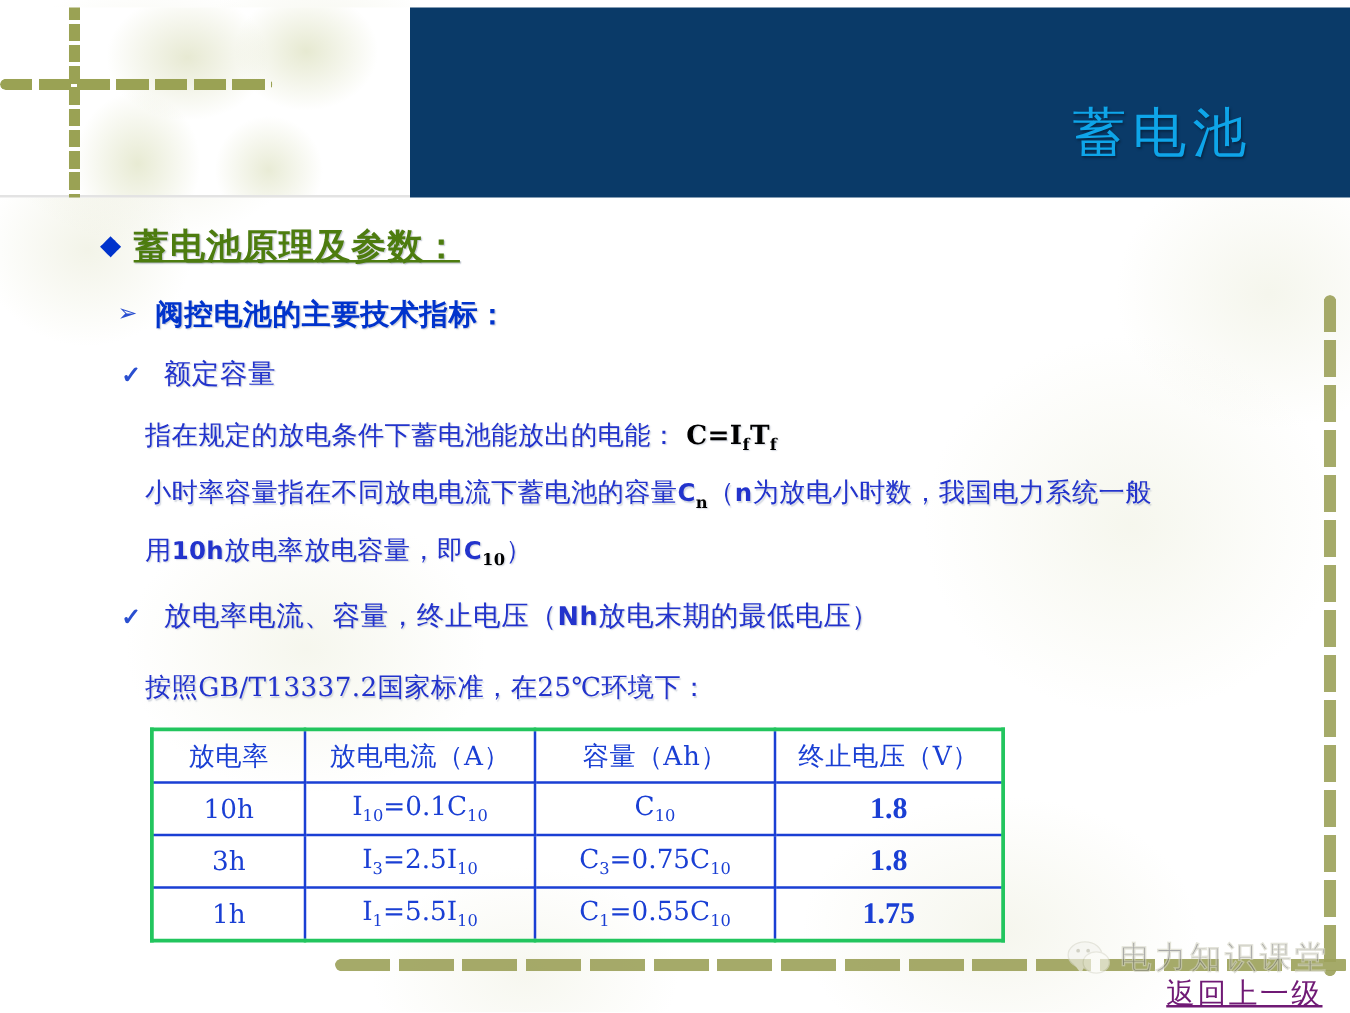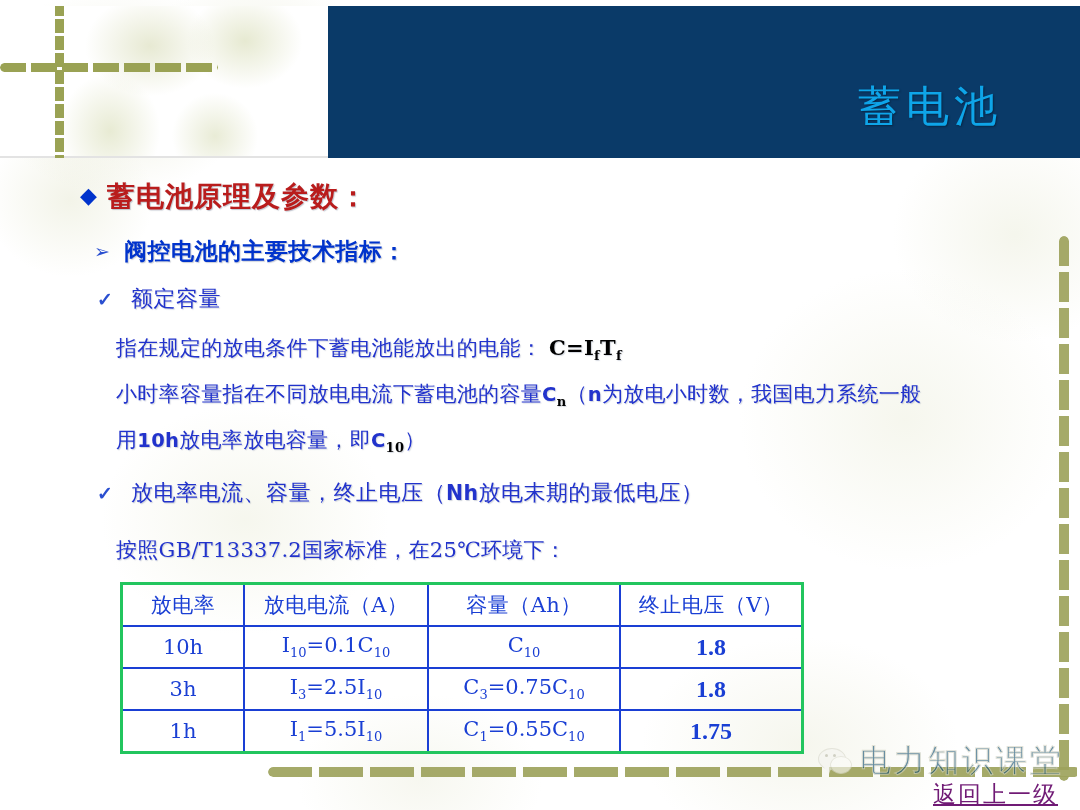--- a/index.html
+++ b/index.html
@@ -81,23 +81,24 @@
     text-shadow:1px 1px 2px rgba(0,0,0,.35);
     white-space:nowrap;
   }
 
   
   .content{position:absolute;left:0;top:158px;right:0;bottom:0;}
 
   .lvl1{position:absolute;left:80px;top:20px;display:flex;align-items:center;gap:10px;}
   .lvl1 .dia{color:#0033cc;font-size:22px;line-height:1;transform:translateY(-1px);}
   .lvl1 .txt{
-    color:#b91c1c;font-weight:bold;font-size:28px;letter-spacing:1px;
+    color:#4d7c0f;font-weight:bold;font-size:28px;letter-spacing:1px;
     font-family:"DejaVu Sans","Liberation Sans",sans-serif;
     text-shadow:1px 1px 1px rgba(120,130,150,.45);
+    text-decoration:underline;
   }
 
   .lvl2{position:absolute;left:94px;top:78px;display:flex;align-items:center;gap:14px;}
   .lvl2 .arrow{color:#2a4fd0;font-size:19px;line-height:1;}
   .lvl2 .txt{
     color:#0033cc;font-weight:bold;font-size:23px;letter-spacing:.5px;
     font-family:Liberation Serif, serif;
     text-shadow:1px 1px 1px rgba(120,130,150,.4);
   }
 
@@ -174,21 +175,21 @@
     border-top:8px solid #f4f4f0;
   }
   .wechat .wicon .b2{
     position:absolute;right:0;bottom:0;width:20px;height:16px;border-radius:50%;
     background:#fbfbf7;border:1px solid #dcdcd0;
   }
   .wechat .wicon .d{position:absolute;width:3px;height:3px;border-radius:50%;background:#b9b9a8;}
   .wechat .wicon .d1{left:7px;top:6px;}
   .wechat .wicon .d2{left:15px;top:6px;}
   .wechat .wm-text{
-    font-size:31px;letter-spacing:3px;color:#0c4a6e;
+    font-size:25px;letter-spacing:3px;color:#737373;
     -webkit-text-stroke:1px #d3d3c2;
     font-family:"DejaVu Sans","Liberation Sans",sans-serif;
     white-space:nowrap;
   }
   .backlink{
     position:absolute;right:22px;bottom:0px;
     color:#701a75;font-size:23px;letter-spacing:2px;
     text-decoration:underline;
     font-family:"DejaVu Serif","Liberation Serif",serif;
     white-space:nowrap;cursor:pointer;

